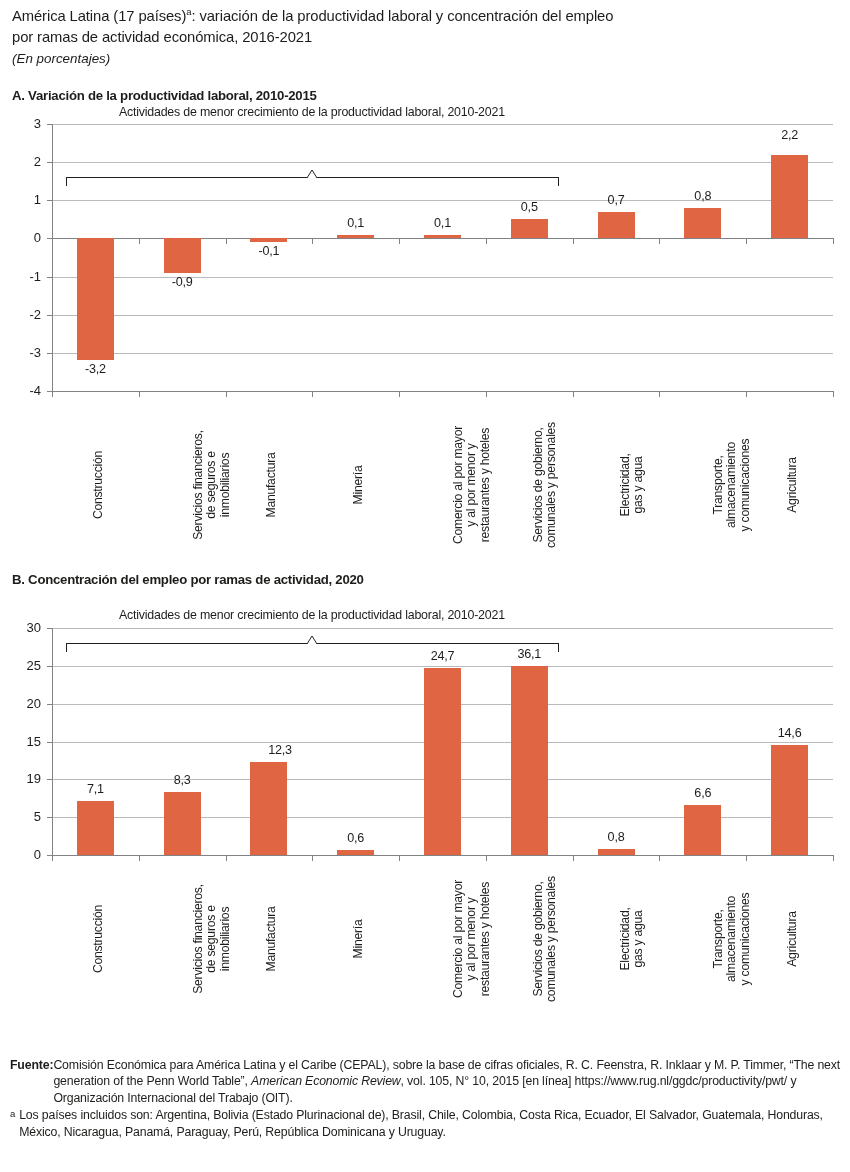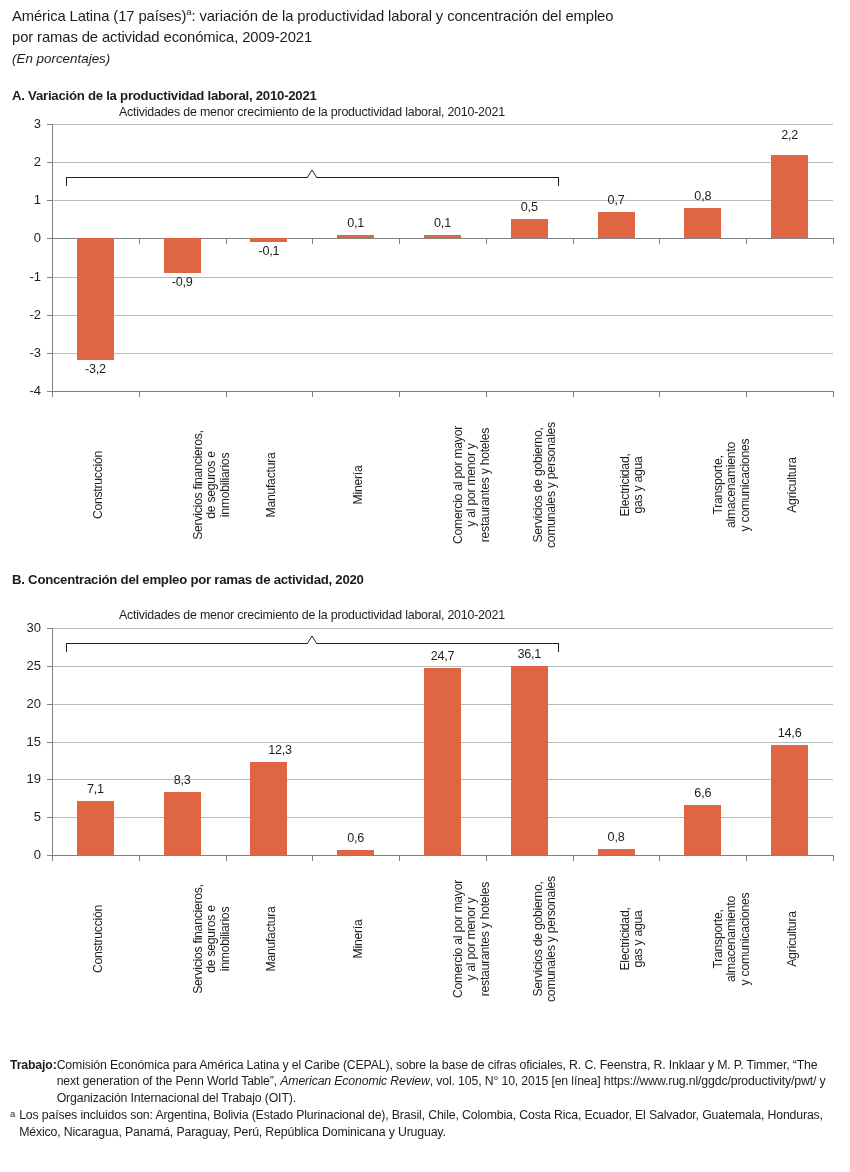--- a/index.html
+++ b/index.html
@@ -62,25 +62,25 @@
   .note-sup{font-size:9.5px;line-height:12px;padding-top:1px;white-space:nowrap;}
   .note-body{margin-left:4px;}
 </style>
 </head>
 <body>
 
 <div class="page">
 
   <div class="title-block">
     <div class="title-line"><span>América Latina (17 países)</span><sup>a</sup><span>: variación de la productividad laboral y concentración del empleo</span></div>
-    <div class="title-line">por ramas de actividad económica, 2009-2021</div>
+    <div class="title-line">por ramas de actividad económica, 2016-2021</div>
     <div class="subtitle">(En porcentajes)</div>
   </div>
 
-  <div class="panel-title" style="left:12px;top:88px;">A. Variación de la productividad laboral, 2010-2021</div>
+  <div class="panel-title" style="left:12px;top:88px;">A. Variación de la productividad laboral, 2010-2015</div>
 
   <div class="chart" id="chartA" style="left:0;top:110px;width:850px;height:450px;">
       <div class="plot" style="left: 0px; top: 0px; width: 850px; height: 100%;">
         <div class="gridline" style="left: 52px; width: 781px; top: 14px;"></div>
         <div class="ytick-mark" style="left: 47px; top: 14px;"></div>
         <div class="ytick-label" style="left: 7px; top: 6px;">3</div>
         <div class="gridline" style="left: 52px; width: 781px; top: 52.1429px;"></div>
         <div class="ytick-mark" style="left: 47px; top: 52.1429px;"></div>
         <div class="ytick-label" style="left: 7px; top: 44.1429px;">2</div>
         <div class="gridline" style="left: 52px; width: 781px; top: 90.2857px;"></div>
@@ -235,21 +235,21 @@
           <svg width="12" height="9" style="position: absolute; left: 305.899px; top: 35.1333px;">
             <path d="M1 9 L6 1 L11 9" fill="none" stroke="#231f20" stroke-width="1"></path>
           </svg>
         </div>
         <div class="bracket-text" style="left: 311.899px; transform: translateX(-50%); top: 8px;">Actividades de menor crecimiento de la productividad laboral, 2010-2021</div>
       </div>
     </div>
 
   <div class="footer">
     <div class="src-row">
-      <span class="src-key"><span>Trabajo</span><span>:</span></span>
+      <span class="src-key"><span>Fuente</span><span>:</span></span>
       <span class="src-body"><span>Comisión Económica para América Latina y el Caribe (CEPAL), sobre la base de cifras oficiales, R. C. Feenstra, R. Inklaar y M. P. Timmer, “The next generation of the Penn World Table”, </span><i>American Economic Review</i><span>, vol. 105, N° 10, 2015 [en línea] https://www.rug.nl/ggdc/productivity/pwt/ y Organización Internacional del Trabajo (OIT).</span></span>
     </div>
     <div class="note-row">
       <span class="note-sup">a</span>
       <span class="note-body">Los países incluidos son: Argentina, Bolivia (Estado Plurinacional de), Brasil, Chile, Colombia, Costa Rica, Ecuador, El Salvador, Guatemala, Honduras, México, Nicaragua, Panamá, Paraguay, Perú, República Dominicana y Uruguay.</span>
     </div>
   </div>
 
 </div>
 

